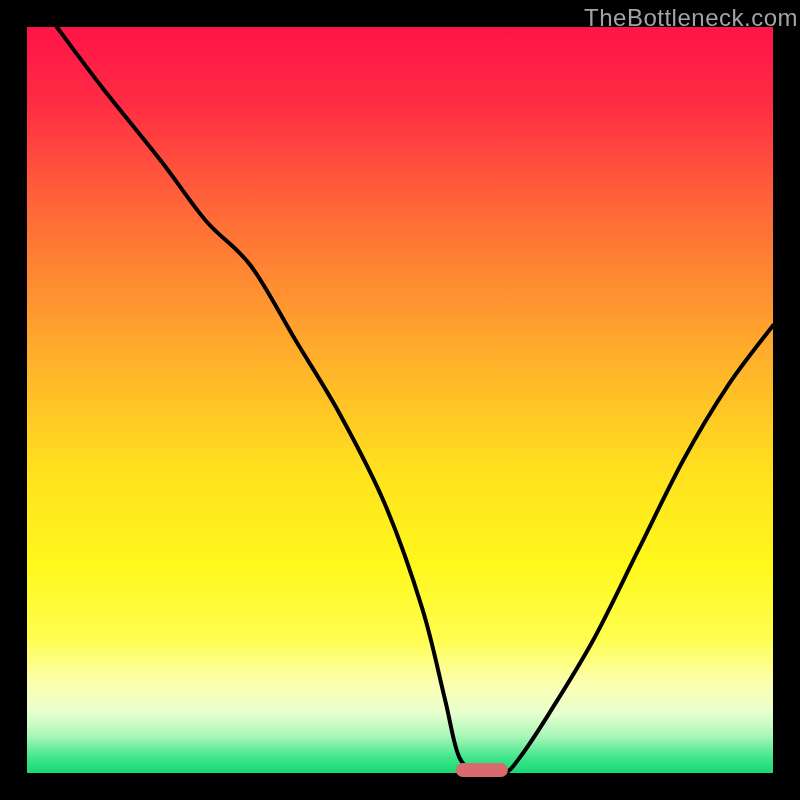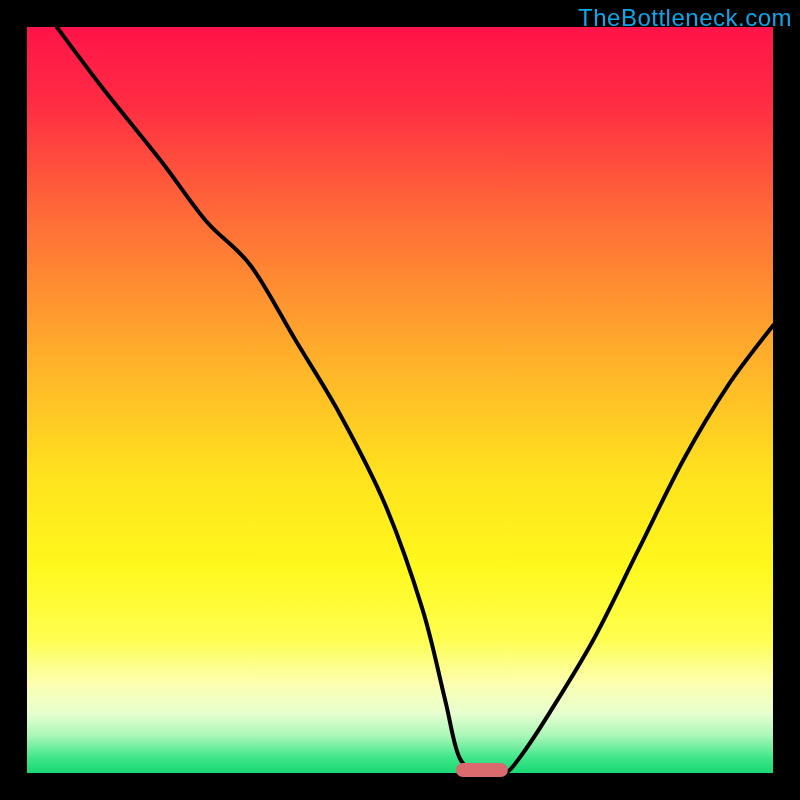--- a/index.html
+++ b/index.html
@@ -13,22 +13,22 @@
   }
   .frame {
     position: relative;
     width: 800px;
     height: 800px;
     background: #000;
   }
   .watermark {
     position: absolute;
     top: 4px;
-    right: 8px;
-    color: #0ea5e9;
+    right: 2px;
+    color: #a3a3a3;
     font-size: 24px;
     font-weight: 500;
     letter-spacing: 0.5px;
     z-index: 20;
     user-select: none;
   }
   .plot-area {
     position: absolute;
     box-sizing: border-box;
   }

